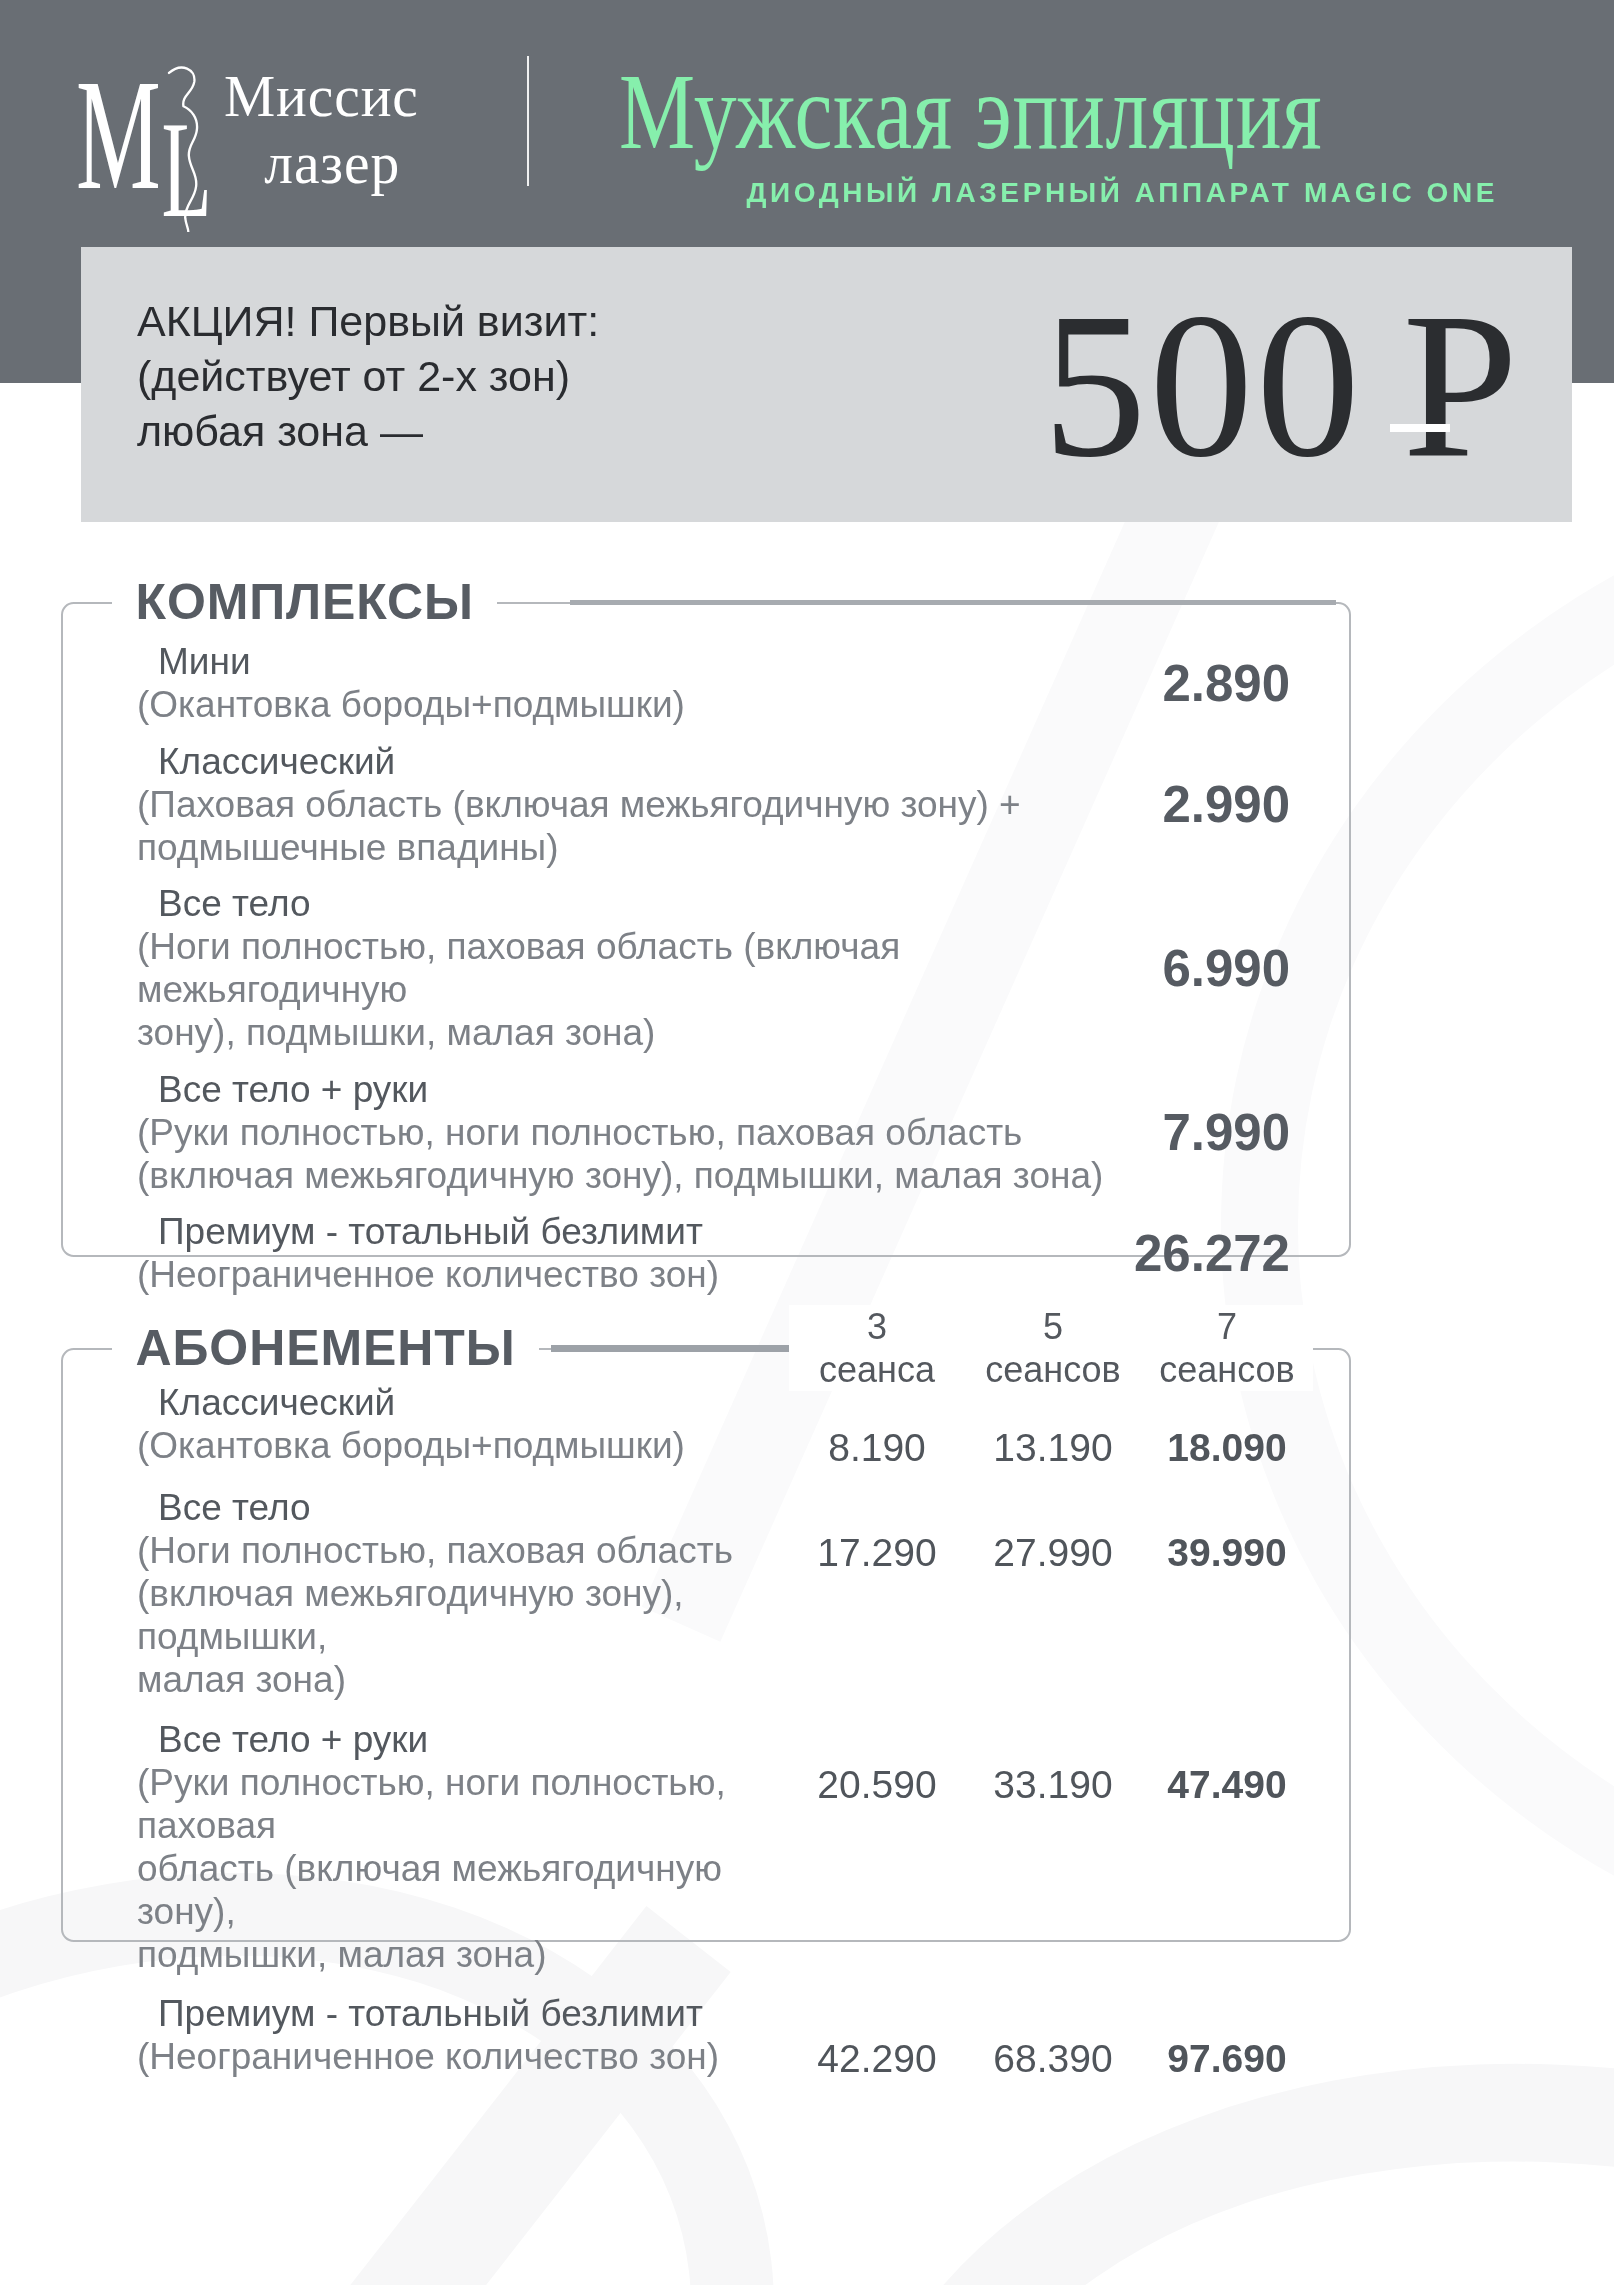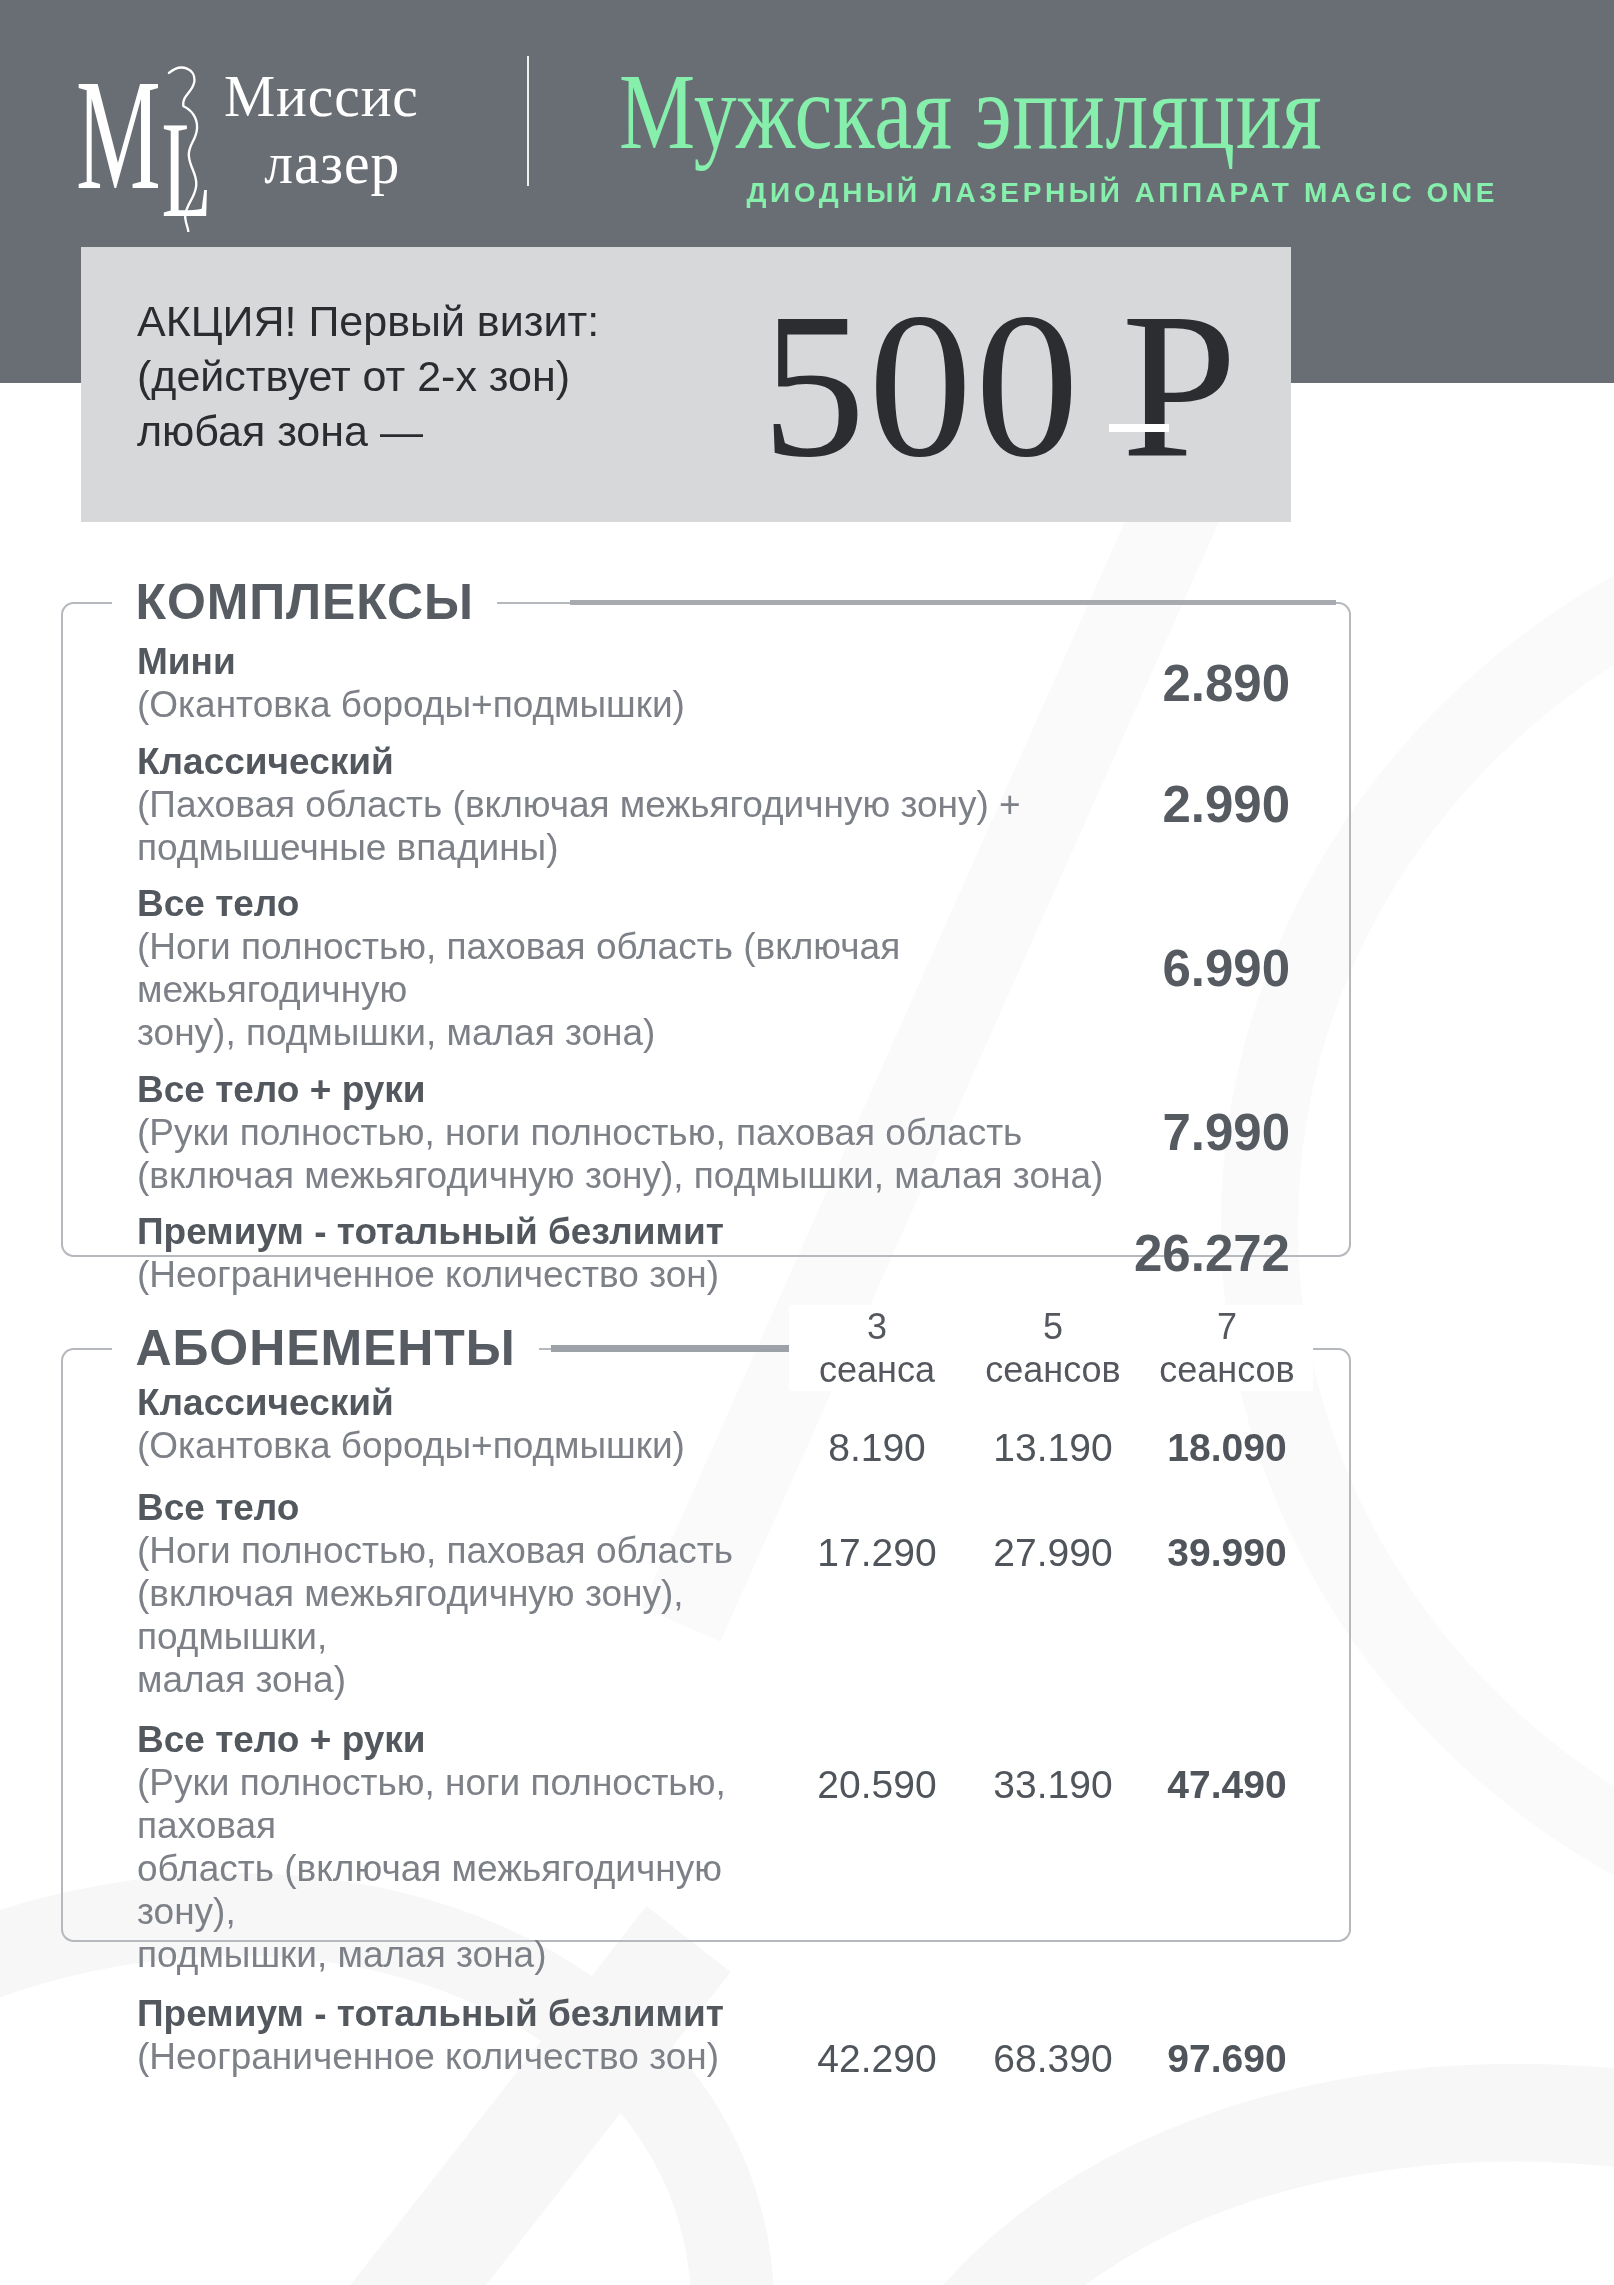--- a/index.html
+++ b/index.html
@@ -21,21 +21,21 @@
              font-family:"Liberation Serif",serif;font-size:60px;line-height:67px;
              transform:scaleX(.96);transform-origin:left top;letter-spacing:0.9px;}
   .logo-line2{margin-left:42px;}
   .hdr-divider{position:absolute;left:527px;top:56px;width:1.8px;height:130px;background:rgba(255,255,255,.9);}
   .title-block{position:absolute;left:619px;top:56px;color:#86efac;text-align:right;}
   .main-title{margin:0;font-family:"Liberation Serif",serif;font-weight:400;font-size:107px;line-height:1.05;
               transform:scaleX(.8);transform-origin:left top;white-space:nowrap;letter-spacing:0.9px;}
   .sub-title{margin-top:9px;font-size:28px;font-weight:700;letter-spacing:3.6px;white-space:nowrap;}
 
   
-  .promo{position:absolute;left:81px;top:247px;width:1210px;height:275px;background:#d6d8da;z-index:2;}
+  .promo{position:absolute;left:81px;top:247px;width:1491px;height:275px;background:#d6d8da;z-index:2;}
   .promo-text{padding:47px 0 0 56px;font-size:43px;line-height:55px;color:#2a2c30;}
   .promo-price{position:absolute;right:51px;top:0;height:100%;display:flex;align-items:center;
                font-family:"Liberation Serif",serif;font-size:208px;line-height:1;color:#2b2d30;letter-spacing:2.7px;}
   .rub{position:relative;display:inline-block;margin-left:40px;}
   .rub::after{content:"";position:absolute;left:-12.7px;top:69%;width:60px;height:8.1px;background:#fff;}
 
   
   .box{position:absolute;left:61px;width:1290px;border:2.7px solid #b5b8bc;border-radius:12.7px;
        box-sizing:border-box;z-index:2;background:transparent;}
   .box-complexes{top:602px;height:655px;padding:36px 59px 0 74px;}
@@ -49,21 +49,21 @@
   
   .col-headers{position:absolute;top:-45px;right:36px;display:flex;background:#fff;z-index:3;
                color:#54585e;font-size:36px;line-height:43px;text-align:center;}
   .col-h{width:176px;}
   .col-h:last-child{width:172px;}
   .col-num{display:block;}
   .col-word{display:block;}
 
   
   .crow{display:flex;justify-content:space-between;align-items:center;margin-bottom:13.6px;}
-  .item-name{font-weight:700;font-size:37px;line-height:43px;color:#53585e;}
+  .item-name{font-weight:400;font-size:37px;line-height:43px;color:#53585e;margin-left:21px;}
   .item-desc{font-size:37px;line-height:43px;color:#7d8187;white-space:pre-line;}
   .cprice{font-weight:700;font-size:51px;color:#565b62;white-space:nowrap;padding-left:27px;}
 
   .srow{display:grid;grid-template-columns:1fr 176px 176px 172px;margin-bottom:16.3px;}
   .sprice{font-size:39px;color:#50555b;text-align:center;padding-top:45px;white-space:nowrap;}
   .sprice-strong{font-weight:700;}
 </style>
 </head>
 <body>
 

